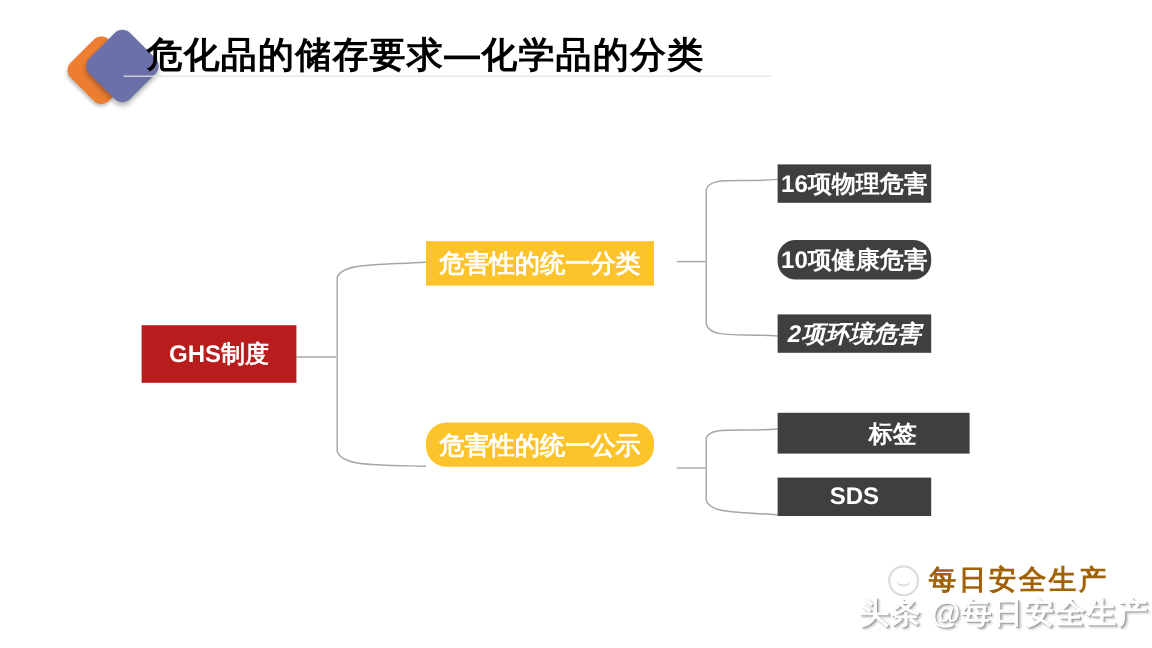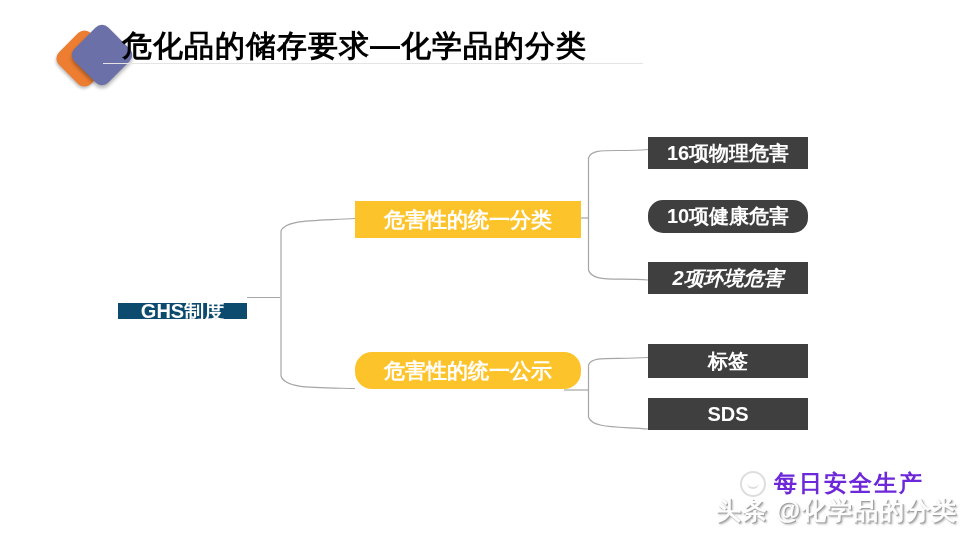--- a/index.html
+++ b/index.html
@@ -35,47 +35,47 @@
     position:absolute;left:103px;top:63px;width:540px;height:1px;
     background:#e4e4e4;
   }
 
   
   .node{
     position:absolute;display:flex;align-items:center;justify-content:center;
     color:#ffffff;font-weight:bold;white-space:nowrap;
   }
   .node.root{
-    left:118px;top:303px;width:129px;height:16px;
-    background:#0c4a6e;font-size:20px;
+    left:118px;top:271px;width:129px;height:48px;
+    background:#b91c1c;font-size:20px;
   }
   .node.branch{
-    left:355px;width:226px;height:37px;
+    left:355px;width:190px;height:37px;
     background:#FDC32B;font-size:21px;
   }
   .node.branch.b0{top:201px;}
   .node.branch.b1{top:352px;border-radius:17px;}
   .node.leaf{
-    left:648px;width:160px;height:32px;
+    left:648px;width:128px;height:32px;
     background:#3F3F3F;font-size:20px;
   }
   .leaf.l0{top:137px;}
   .leaf.l1{top:200px;height:33px;border-radius:15px;}
   .leaf.l2{top:262px;font-style:italic;}
-  .leaf.l3{top:344px;height:34px;}
+  .leaf.l3{top:344px;height:34px;padding-left:32px;}
   .leaf.l4{top:398px;}
 
   svg.connectors{position:absolute;left:0;top:0;width:960px;height:540px;}
   svg.connectors path{fill:none;stroke:#A6A6A6;stroke-width:1.2;}
 
   
   .wm-faint{
     position:absolute;left:740px;top:468px;
     display:flex;align-items:center;gap:8px;
-    color:#6d28d9;
+    color:#a16207;
   }
   .wm-faint .wm-logo{
     width:26px;height:26px;border-radius:50%;
     border:2px solid #dedede;box-sizing:border-box;
     position:relative;
   }
   .wm-faint .wm-logo:after{
     content:"";position:absolute;left:5px;top:7px;width:12px;height:7px;
     border-bottom:2px solid #dedede;border-radius:0 0 8px 8px;
   }
@@ -118,15 +118,15 @@
   <div class="node leaf l0">16项物理危害</div>
   <div class="node leaf l1">10项健康危害</div>
   <div class="node leaf l2">2项环境危害</div>
   <div class="node leaf l3">标签</div>
   <div class="node leaf l4">SDS</div>
 
   <div class="wm-faint">
     <span class="wm-logo"></span>
     <span class="wm-text">每日安全生产</span>
   </div>
-  <div class="wm-credit">头条 @化学品的分类</div>
+  <div class="wm-credit">头条 @每日安全生产</div>
 
 </div>
 
 </body></html>

